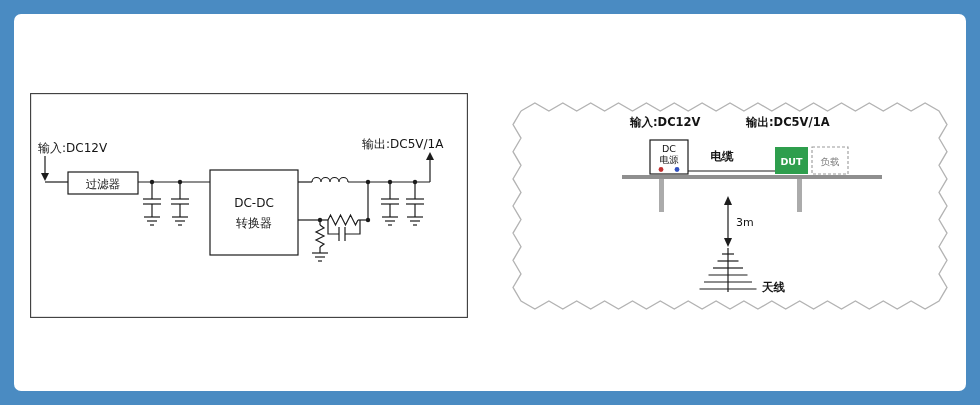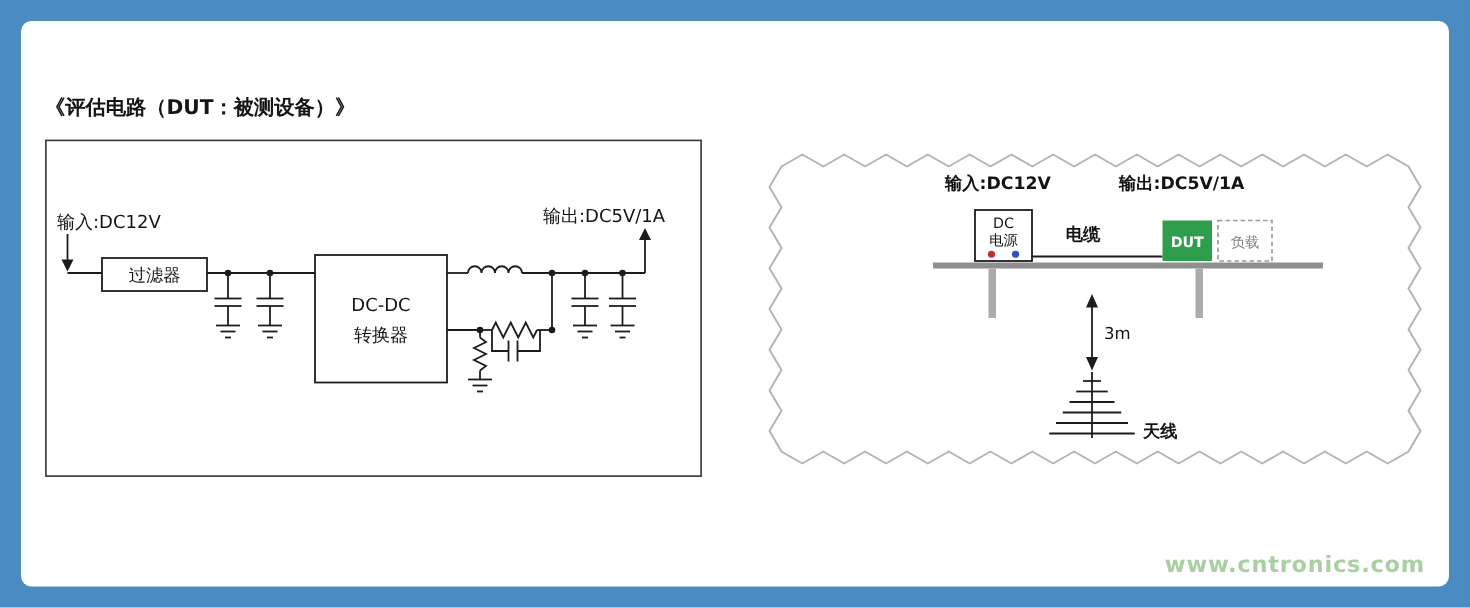--- a/index.html
+++ b/index.html
@@ -46,21 +46,20 @@
   .w{fill:#ffffff}
   .gray{fill:#808080}
   .t-red{fill:#c03030}
   .t-blue{fill:#3050c0}
 </style>
 </head>
 <body>
 
 <div class="panel">
 
-  <div class="dtitle title-left">《评估电路（DUT：被测设备）》</div>
 
   <svg id="circuit" width="438" height="225" viewBox="0 0 438 225">
     <rect class="frame" x="0.6" y="0.6" width="436.8" height="223.8"></rect>
 
     <text x="8" y="59">输入:DC12V</text>
     <g>
       <line x1="15" y1="63" x2="15" y2="81"></line>
       <polygon points="11,80 19,80 15,88"></polygon>
     </g>
     <line x1="15" y1="89" x2="38" y2="89"></line>
@@ -189,14 +188,13 @@
       <line x1="-6" y1="6" x2="6" y2="6"></line>
       <line x1="-10.5" y1="13" x2="10.5" y2="13"></line>
       <line x1="-15" y1="20" x2="15" y2="20"></line>
       <line x1="-19.5" y1="27" x2="19.5" y2="27"></line>
       <line x1="-24" y1="34" x2="24" y2="34"></line>
       <line x1="-28.5" y1="41" x2="28.5" y2="41"></line>
     </g>
     <text class="blbl" x="252" y="191">天线</text>
   </svg>
 
-  <div class="watermark">www.cntronics.com</div>
 </div>
 
 </body></html>

